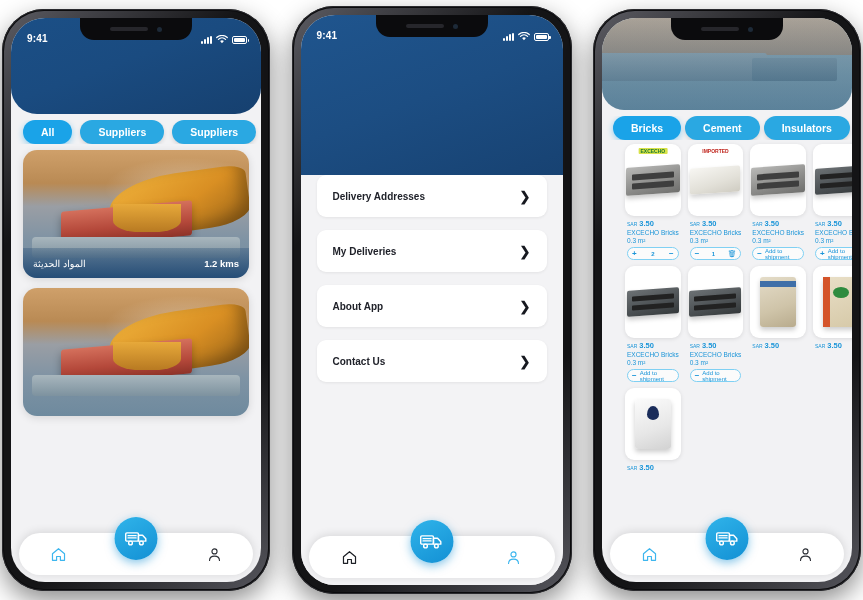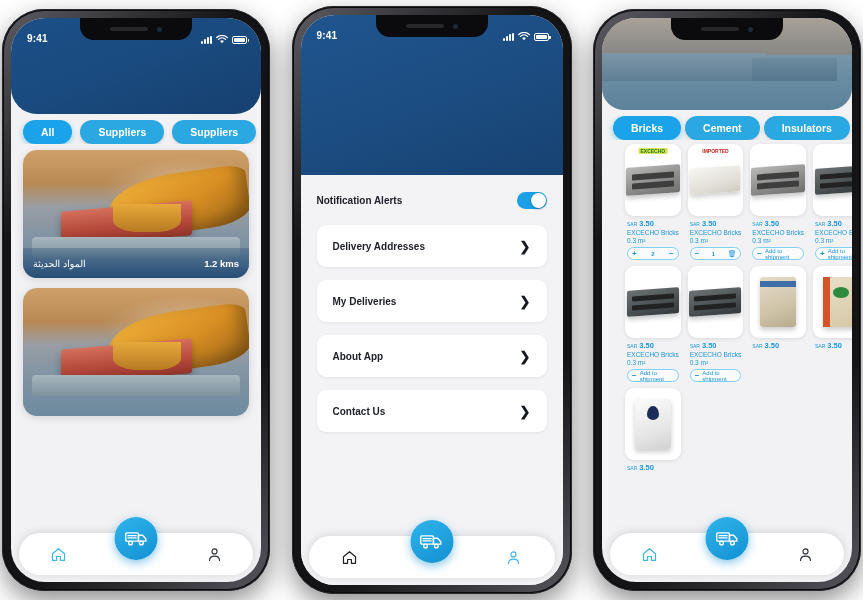--- a/index.html
+++ b/index.html
@@ -445,26 +445,20 @@
           <div class="p2-name">JASON JOHN</div>
           <div class="p2-mail">jason_john@gmail.com</div>
           <div class="p2-phone">+91  -  80659 65265</div>
         </div>
         <div class="edit-btn">
             <span>Edit Profile</span>
           </div>
       </div>
 
       <div class="p2-body">
-        <div class="toggle-row">
-          <span class="toggle-lbl">Notification Alerts</span>
-          <span class="switch">
-              <span class="knob"></span>
-            </span>
-        </div>
 
         <div class="menu-item">
           <span class="menu-lbl">Delivery Addresses</span>
           <span class="chev">❯</span>
         </div>
         <div class="menu-item">
           <span class="menu-lbl">My Deliveries</span>
           <span class="chev">❯</span>
         </div>
         <div class="menu-item">

